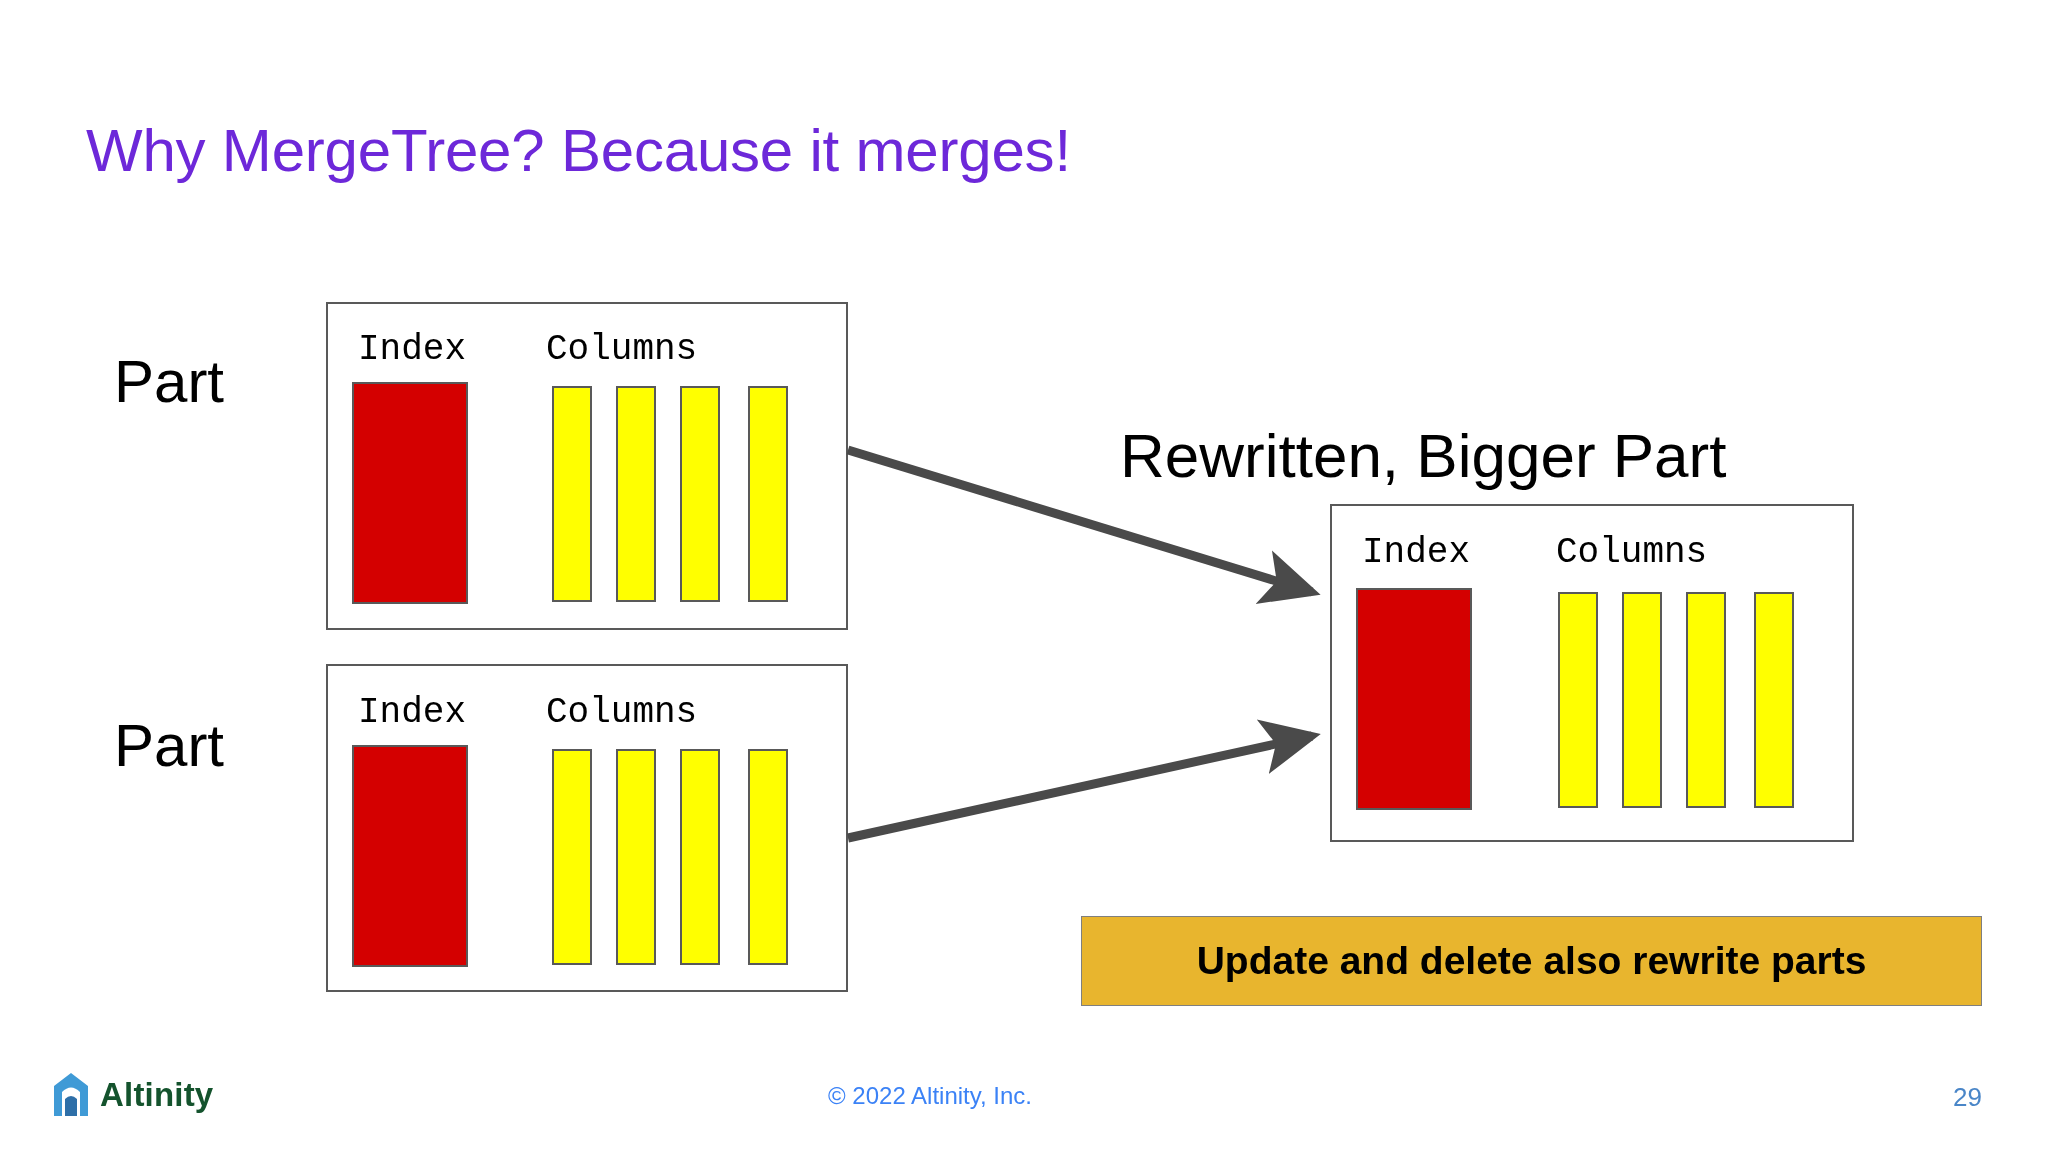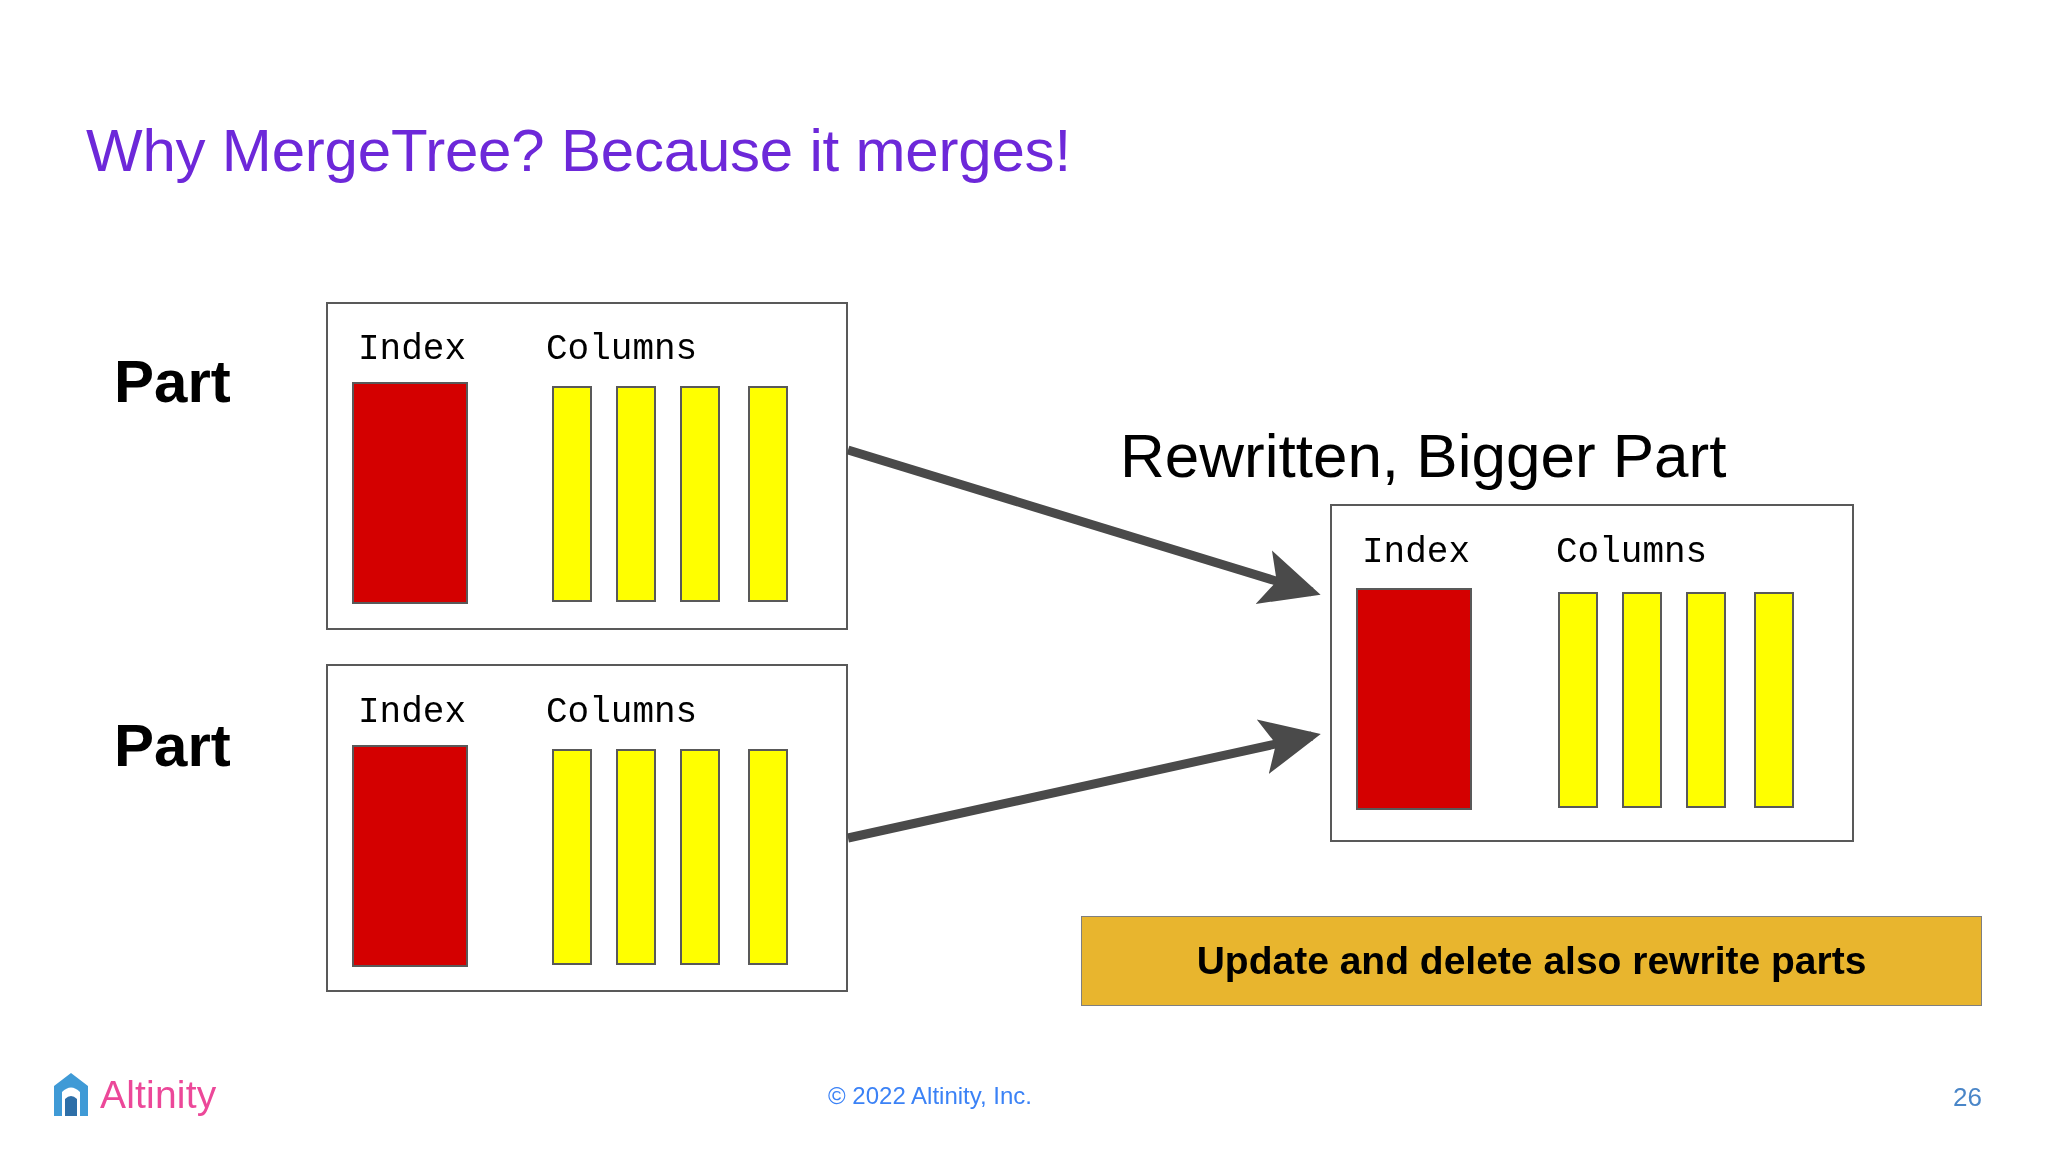--- a/index.html
+++ b/index.html
@@ -32,21 +32,21 @@
   
   .part-box {
     position: absolute;
     background: #ffffff;
     border: 2px solid #595959;
     box-sizing: border-box;
   }
   .part-label {
     position: absolute;
     font-size: 60px;
-    font-weight: 700;
+    font-weight: 400;
     color: #000000;
     line-height: 1;
     white-space: nowrap;
   }
   .col-head {
     position: absolute;
     font-family: "Liberation Mono", "DejaVu Sans Mono", monospace;
     font-size: 36px;
     color: #000000;
     white-space: nowrap;
@@ -111,23 +111,23 @@
   .footer-logo {
     position: absolute;
     left: 52px;
     top: 1072px;
     display: flex;
     align-items: center;
     gap: 10px;
   }
   .logo-mark { width: 38px; height: 46px; display:block; }
   .logo-word {
-    font-size: 39px;
-    font-weight: normal;
-    color: #ec4899;
+    font-size: 33px;
+    font-weight: bold;
+    color: #14532d;
     letter-spacing: 0.2px;
   }
   .footer-copy {
     position: absolute;
     left: 0;
     top: 1082px;
     width: 1860px;
     text-align: center;
     font-size: 24px;
     color: #3b82f6;
@@ -201,13 +201,13 @@
 <div class="footer-logo">
   <svg class="logo-mark" viewBox="0 0 38 46">
     <path d="M19 1 L36 14 L36 44 L28 44 L28 20 Q19 11 10 20 L10 44 L2 44 L2 14 Z" fill="#3f9ad6"></path>
     <path d="M13 27 Q19 21 25 27 L25 44 L13 44 Z" fill="#2e6fa8"></path>
   </svg>
   <span class="logo-word">Altinity</span>
 </div>
 
 <div class="footer-copy">© 2022 Altinity, Inc.</div>
 
-<div class="footer-page">26</div>
+<div class="footer-page">29</div>
 
 </body></html>

